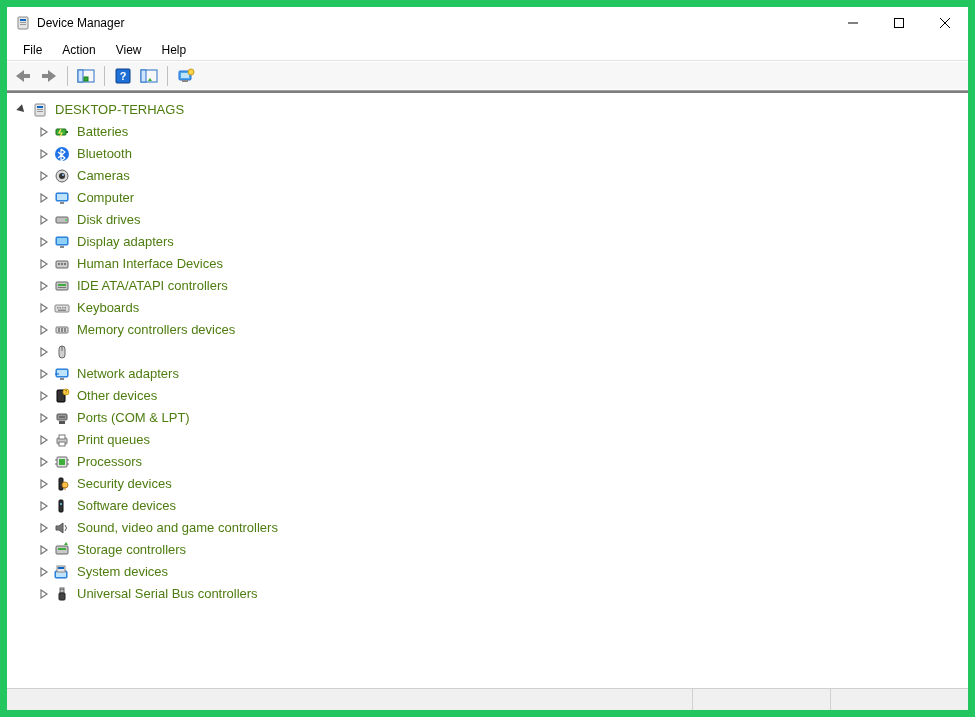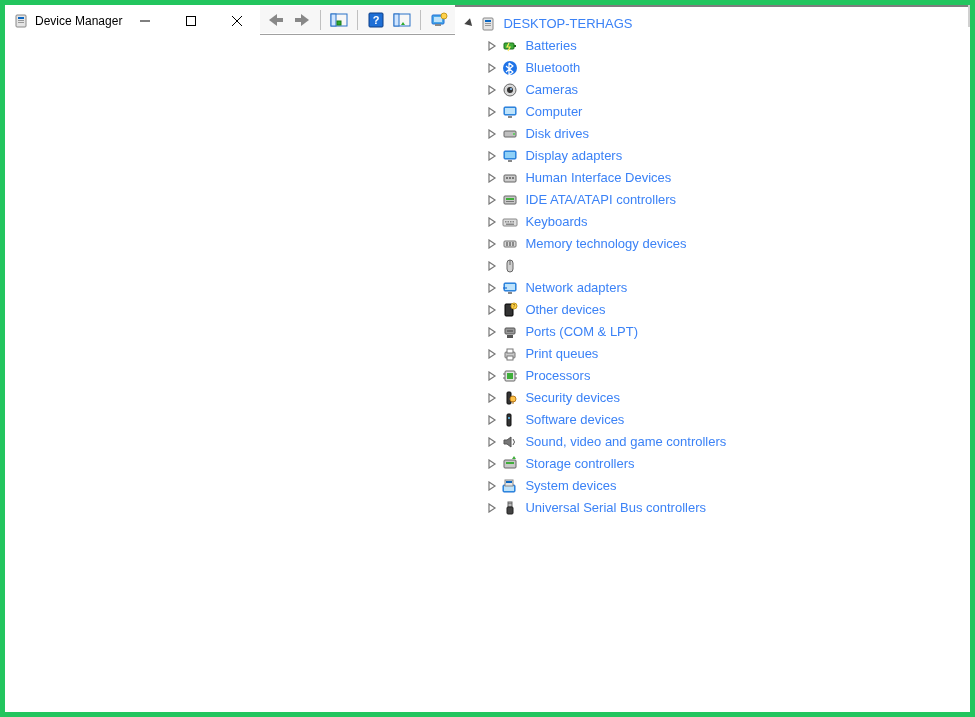--- a/index.html
+++ b/index.html
@@ -9,22 +9,22 @@
       background: #ffffff;
       width: 975px;
       height: 717px;
       overflow: hidden;
       user-select: none;
     }
     .window {
       width: 100%;
       height: 100%;
       display: flex;
-      flex-direction: row;
-      border: 5px solid #22c55e;
+      flex-direction: column;
+      border: 7px solid #22c55e;
       background: #fff;
     }
     
     .titlebar {
       height: 32px;
       display: flex;
       align-items: center;
       padding-left: 8px;
       background: #fff;
     }
@@ -82,21 +82,21 @@
     .contentframe {
       flex: 1;
       border-top: 2px solid #7e7e7e;
       padding: 2px;
       background: #fff;
       overflow: auto;
     }
     .tree {
       padding: 4px 2px 4px 6px;
       font-size: 13px;
-      color: #3b82f6;
+      color: #4d7c0f;
       line-height: 22px;
     }
     .node {
       display: flex;
       align-items: center;
       height: 22px;
       white-space: nowrap;
     }
     .node .expander {
       width: 14px;
@@ -162,20 +162,26 @@
       </div>
       <div class="winbtn">
         <svg width="10" height="10" viewBox="0 0 10 10">
             <line x1="0" y1="0" x2="10" y2="10" stroke="#000" stroke-width="1"></line>
             <line x1="10" y1="0" x2="0" y2="10" stroke="#000" stroke-width="1"></line>
           </svg>
       </div>
     </div>
   </div>
 
+  <div class="menubar">
+    <div class="menuitem">File</div>
+    <div class="menuitem">Action</div>
+    <div class="menuitem">View</div>
+    <div class="menuitem">Help</div>
+  </div>
 
   <div class="toolbar">
     <div class="tbtn">
       <svg width="18" height="16" viewBox="0 0 18 16">
           <path d="M10 2 L2 8 L10 14 Z" fill="#888"></path>
           <rect x="10" y="6" width="6" height="4" fill="#888"></rect>
         </svg>
     </div>
     <div class="tbtn">
       <svg width="18" height="16" viewBox="0 0 18 16">
@@ -381,21 +387,21 @@
               </svg>
             </span>
             <span class="icon">
               <svg width="16" height="16" viewBox="0 0 16 16">
                 <rect x="2" y="5" width="12" height="6" rx="1" fill="#d9d9d9" stroke="#777"></rect>
                 <rect x="4" y="6" width="2" height="4" fill="#888"></rect>
                 <rect x="7" y="6" width="2" height="4" fill="#888"></rect>
                 <rect x="10" y="6" width="2" height="4" fill="#888"></rect>
               </svg>
             </span>
-            <span class="label">Memory technology devices</span>
+            <span class="label">Memory controllers devices</span>
           </div>
           <div class="node">
             <span class="expander">
               <svg width="10" height="10" viewBox="0 0 10 10">
                 <path d="M2 1 L8 5 L2 9 Z" fill="none" stroke="#777" stroke-width="1.2"></path>
               </svg>
             </span>
             <span class="icon">
               <svg width="16" height="16" viewBox="0 0 16 16">
                 <rect x="5" y="2" width="6" height="12" rx="3" fill="#d0d0d0" stroke="#666"></rect>

